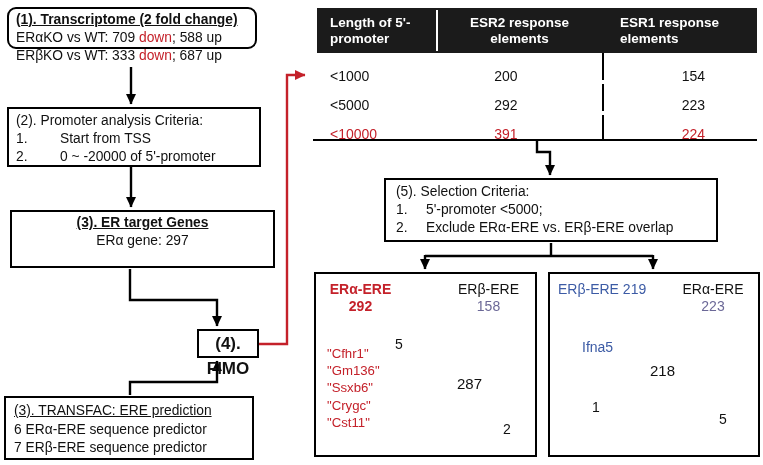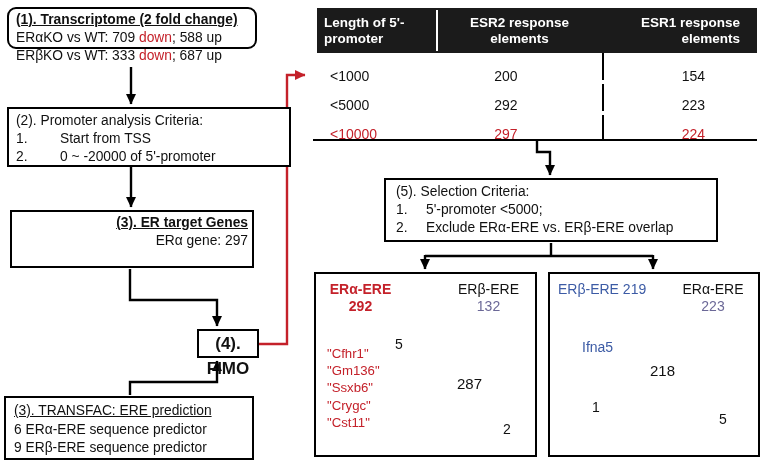--- a/index.html
+++ b/index.html
@@ -12,31 +12,31 @@
   .u{text-decoration:underline;white-space:nowrap;}
   .red{color:var(--red);}
   .blue{color:var(--blue);}
   .slate{color:var(--slate);}
   .item{display:flex;white-space:nowrap;}
   .item .num{flex:0 0 44px;}
   .item.narrow .num{flex:0 0 30px;}
   .nowrap{white-space:nowrap;}
   
   #box1{left:7px;top:7px;width:250px;height:42px;padding:2px 4px 0 7px;border-radius:9px;}
-  #box2{left:7px;top:107px;width:284px;height:60px;padding:3px 4px 0 7px;}
-  #box3{left:10px;top:210px;width:244px;height:58px;padding:2px 4px 0 4px;text-align:right;}
+  #box2{left:7px;top:107px;width:254px;height:60px;padding:3px 4px 0 7px;}
+  #box3{left:10px;top:210px;width:265px;height:58px;padding:2px 4px 0 4px;text-align:center;}
   #fimo{left:197px;top:329px;width:62px;height:29px;font-weight:bold;text-align:center;line-height:25px;font-size:17px;}
   #transfac{left:4px;top:396px;width:250px;height:64px;padding:4px 4px 0 8px;line-height:18.5px;}
   #box5{left:384px;top:178px;width:334px;height:64px;padding:3px 6px 0 10px;}
   
   .thead{position:absolute;left:317px;top:8px;width:440px;height:45px;background:var(--header_bg);color:#fff;font-weight:bold;font-size:13.5px;display:flex;box-sizing:border-box;}
   .hc{display:flex;align-items:center;line-height:16px;box-sizing:border-box;}
-  .hc1{width:119px;padding-left:7px;}
+  .hc1{width:119px;padding-left:13px;}
   .hc2{width:167px;justify-content:center;text-align:center;}
-  .hc3{width:154px;justify-content:center;text-align:right;}
+  .hc3{width:154px;justify-content:center;text-align:left;}
   .hc2 span{max-width:120px;}
   .hc3 span{max-width:120px;}
   .hdivider{position:absolute;left:436px;top:10px;width:2px;height:41px;background:#fff;}
   .trow{position:absolute;left:317px;width:440px;height:28px;display:flex;align-items:center;font-size:14px;}
   .tc1{width:119px;padding-left:13px;box-sizing:border-box;}
   .tc2{width:167px;text-align:center;}
   .tc3{width:154px;text-align:right;padding-right:52px;box-sizing:border-box;margin-left:27px;}
   .row-red{color:var(--red);}
   #tdivider{position:absolute;left:602px;top:53px;width:2px;height:87px;
     background:repeating-linear-gradient(180deg,#000 0 27px,#fff 27px 31px);}
@@ -106,21 +106,21 @@
     <div>ERα gene: 297</div>
   </div>
 
   <div class="fbox" id="fimo">
     <span>(4). FIMO</span>
   </div>
 
   <div class="fbox" id="transfac">
     <div class="u">(3). TRANSFAC: ERE prediction</div>
     <div class="nowrap">6 ERα-ERE sequence predictor</div>
-    <div class="nowrap">9 ERβ-ERE sequence predictor</div>
+    <div class="nowrap">7 ERβ-ERE sequence predictor</div>
   </div>
 
   <div class="fbox" id="box5">
     <div class="nowrap">(5). Selection Criteria:</div>
     <div class="item narrow">
         <span class="num">1.</span>
         <span>5'-promoter &lt;5000;</span>
       </div>
     <div class="item narrow">
         <span class="num">2.</span>
@@ -146,34 +146,34 @@
     <div class="tc2">200</div>
     <div class="tc3">154</div>
   </div>
   <div class="trow" style="top:91px;">
     <div class="tc1">&lt;5000</div>
     <div class="tc2">292</div>
     <div class="tc3">223</div>
   </div>
   <div class="trow row-red" style="top:120px;">
     <div class="tc1">&lt;10000</div>
-    <div class="tc2">297</div>
+    <div class="tc2">391</div>
     <div class="tc3">224</div>
   </div>
   <div id="tdivider"></div>
   <div id="tbottom"></div>
 
   <div class="fbox" id="vennL"></div>
   <div class="vlabel vcenter" style="left:318px;top:281px;width:85px;font-weight:bold;color:var(--red);">
     <div>ERα-ERE</div>
     <div>292</div>
   </div>
   <div class="vlabel vcenter" style="left:446px;top:281px;width:85px;">
     <div>ERβ-ERE</div>
-    <div class="slate">132</div>
+    <div class="slate">158</div>
   </div>
   <div class="genes">
     <div>"Cfhr1"</div>
     <div>"Gm136"</div>
     <div>"Ssxb6"</div>
     <div>"Crygc"</div>
     <div>"Cst11"</div>
   </div>
   <div class="vlabel" style="left:395px;top:336px;">5</div>
   <div class="vlabel" style="left:433px;top:375px;font-size:15px;margin-left:24px;">287</div>

